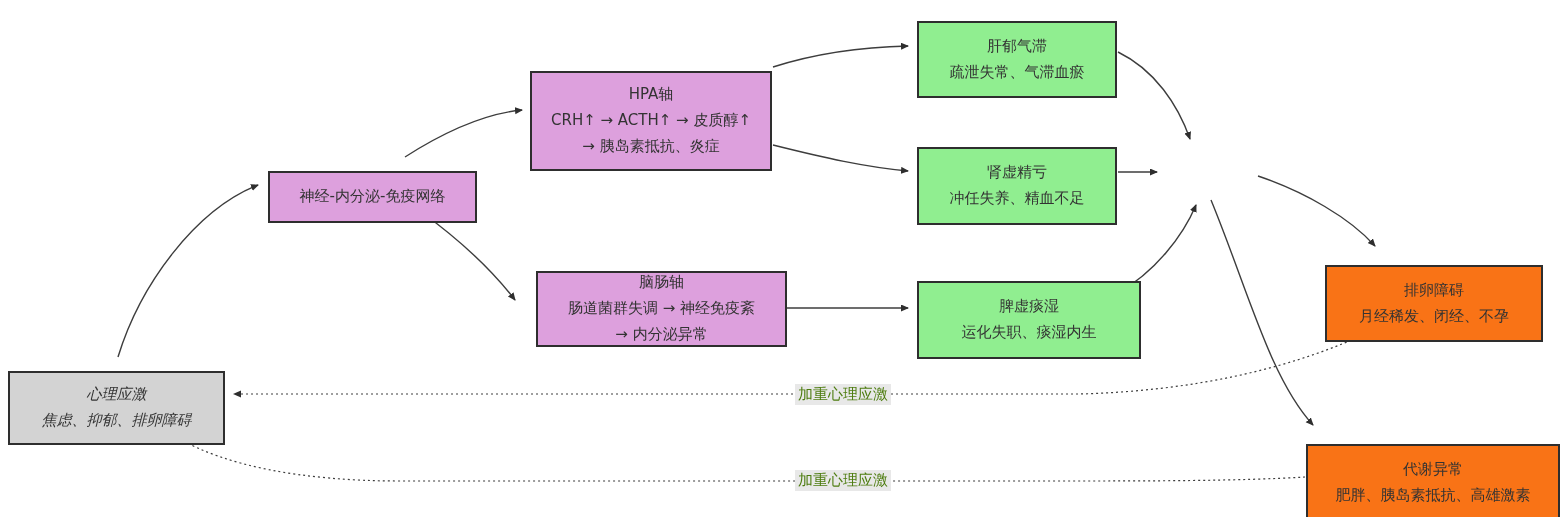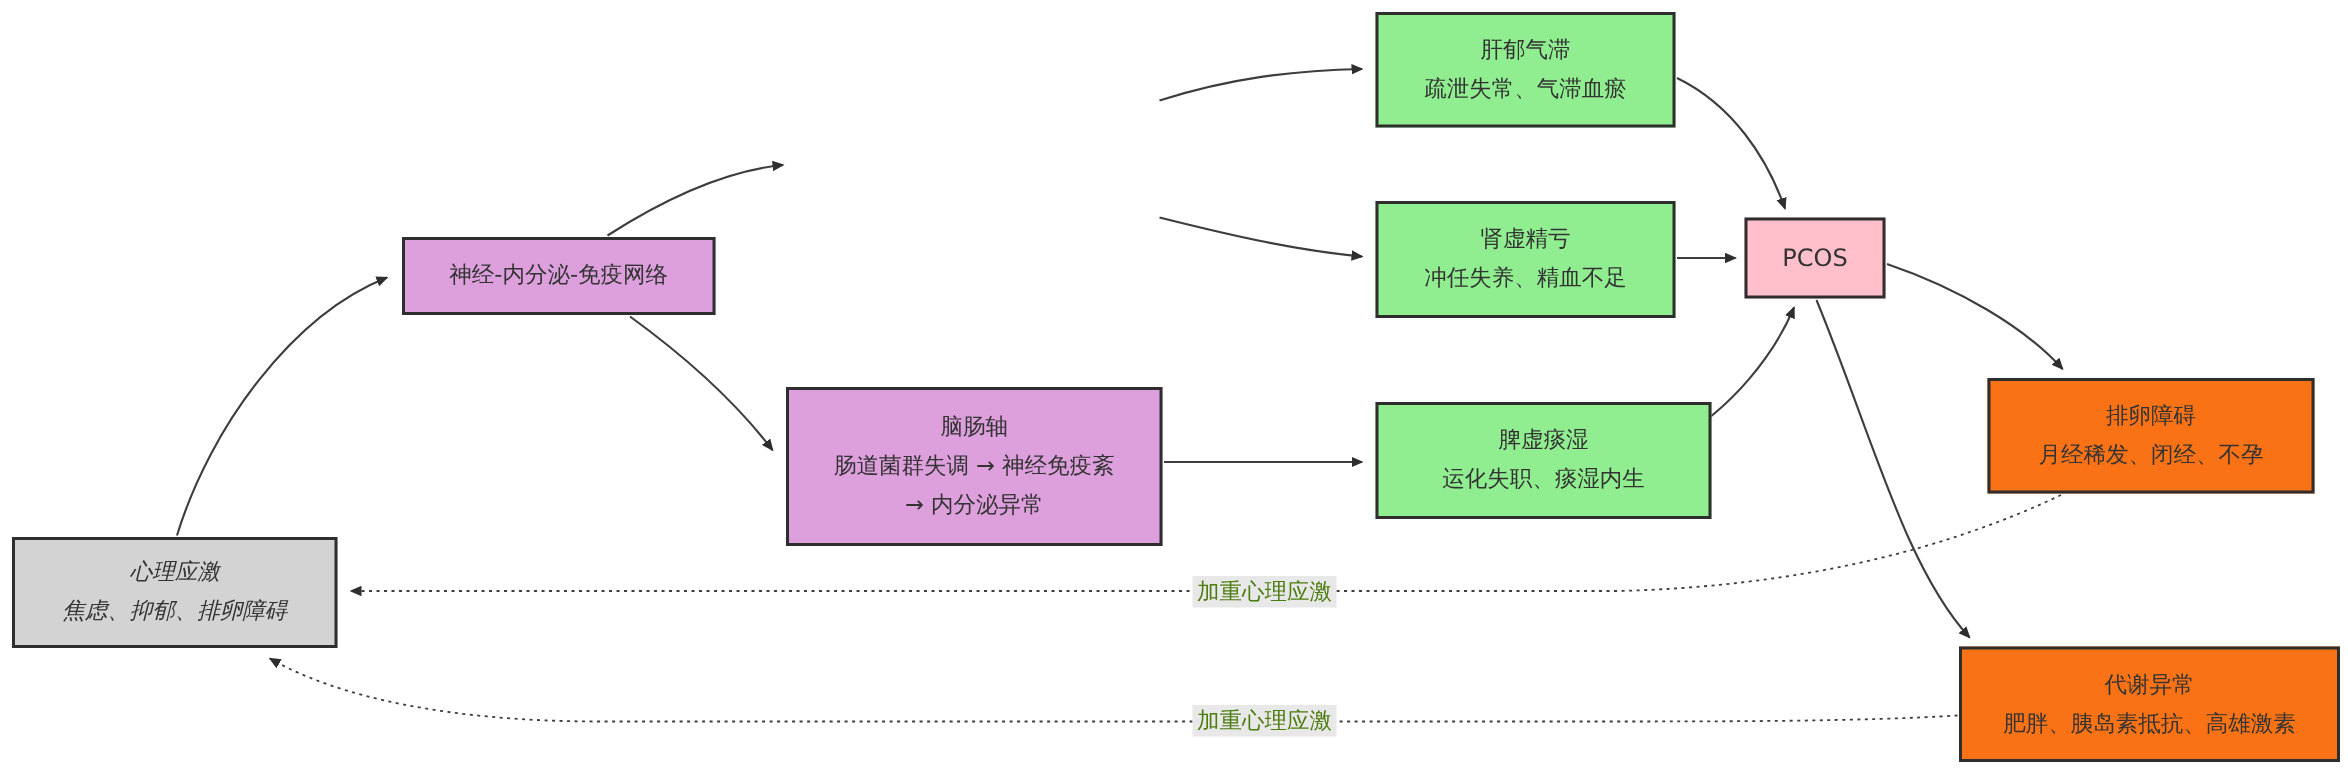--- a/index.html
+++ b/index.html
@@ -4,21 +4,21 @@
 <style>
   html,body{margin:0;padding:0;background:#ffffff;}
   body{font-family:"DejaVu Sans","Liberation Sans",sans-serif;}
   .canvas{position:relative;width:1565px;height:517px;background:#ffffff;overflow:hidden;}
   svg.edges{position:absolute;left:0;top:0;width:1565px;height:517px;z-index:1;}
   .node{
     position:absolute;z-index:2;
     border:2px solid #2e2e2e;
     display:flex;flex-direction:column;align-items:center;justify-content:center;
     color:#333333;font-size:15px;line-height:1.72;text-align:center;
-    box-sizing:border-box;white-space:nowrap;overflow:hidden;
+    box-sizing:border-box;white-space:nowrap;overflow:hidden;margin-top:13px;
   }
   .plum{background:#DDA0DD;}
   .green{background:#90EE90;}
   .pink{background:#FFC0CB;font-size:16px;}
   .salmon{background:#f97316;}
   .gray{background:#D3D3D3;font-style:italic;}
   .edge-label{
     position:absolute;z-index:3;background:#E8E8E8;color:#4d7c0f;
     font-size:15px;padding:1px 3px;white-space:nowrap;
   }
@@ -55,45 +55,47 @@
 
   <div class="node gray" style="left:8px;top:358px;width:217px;height:74px">
     <div>心理应激</div>
     <div>焦虑、抑郁、排卵障碍</div>
   </div>
 
   <div class="node plum" style="left:268px;top:158px;width:209px;height:52px">
     <div>神经-内分泌-免疫网络</div>
   </div>
 
+  <div class="node plum" style="left:530px;top:58px;width:242px;height:100px">
+    <div>HPA轴</div>
+    <div>CRH↑ → ACTH↑ → 皮质醇↑</div>
+    <div>→ 胰岛素抵抗、炎症</div>
+  </div>
 
-  <div class="node plum" style="left:524px;top:258px;width:251px;height:106px">
+  <div class="node plum" style="left:536px;top:258px;width:251px;height:76px">
     <div>脑肠轴</div>
     <div>肠道菌群失调 → 神经免疫紊</div>
     <div>→ 内分泌异常</div>
   </div>
 
   <div class="node green" style="left:917px;top:8px;width:200px;height:77px">
     <div>肝郁气滞</div>
     <div>疏泄失常、气滞血瘀</div>
   </div>
 
   <div class="node green" style="left:917px;top:134px;width:200px;height:78px">
     <div>肾虚精亏</div>
     <div>冲任失养、精血不足</div>
   </div>
 
   <div class="node green" style="left:917px;top:268px;width:224px;height:78px">
     <div>脾虚痰湿</div>
     <div>运化失职、痰湿内生</div>
   </div>
 
-  <div class="node pink" style="left:1163px;top:145px;width:94px;height:54px">
-    <div>PCOS</div>
-  </div>
 
   <div class="node salmon" style="left:1325px;top:252px;width:218px;height:77px">
     <div>排卵障碍</div>
     <div>月经稀发、闭经、不孕</div>
   </div>
 
   <div class="node salmon" style="left:1306px;top:431px;width:254px;height:77px">
     <div>代谢异常</div>
     <div>肥胖、胰岛素抵抗、高雄激素</div>
   </div>

